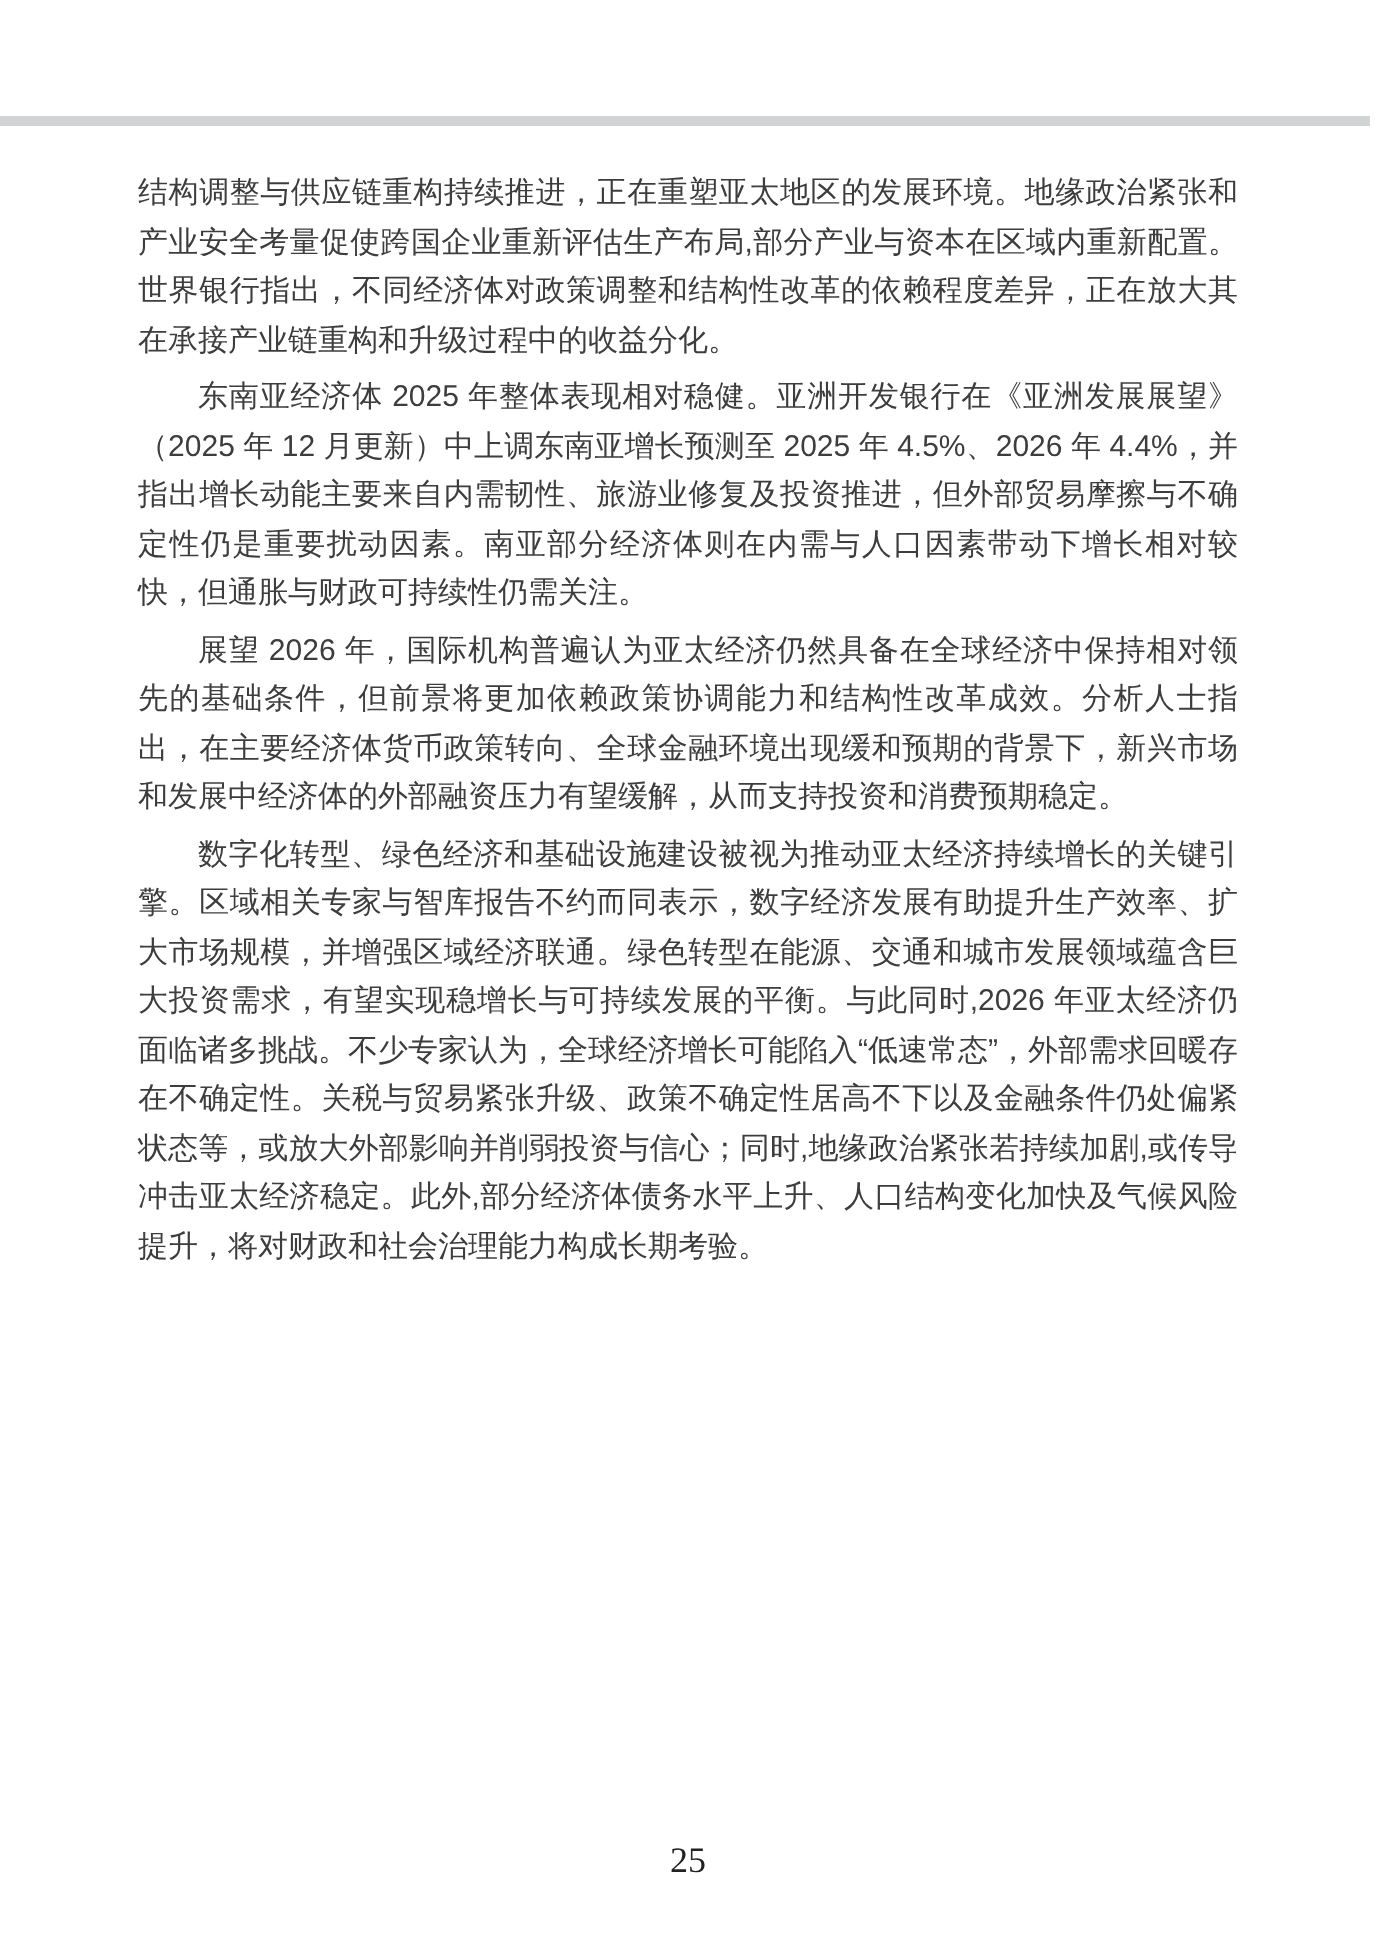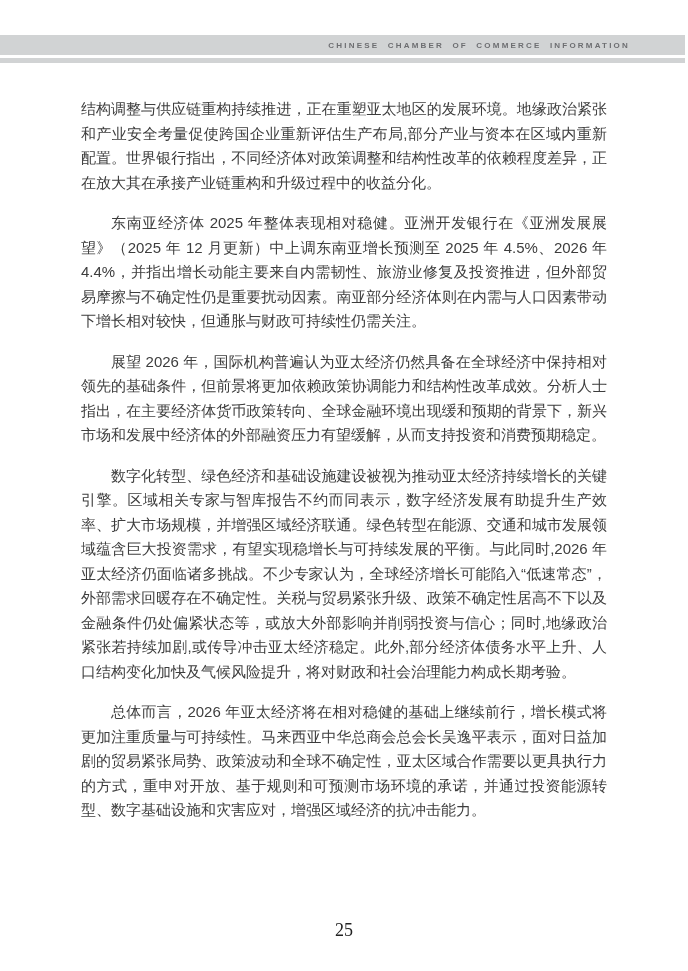--- a/index.html
+++ b/index.html
@@ -50,21 +50,21 @@
     position: absolute;
     top: 81px;
     left: 65px;
     width: 558px;
     color: #3d3d3d;
     font-size: 15px;
     line-height: 24.5px;
     text-align: justify;
   }
   .article p {
-    margin: 16px;
+    margin: 4px;
     padding: 0;
     text-indent: 2em;
   }
   .article p.continuation {
     text-indent: 0;
   }
   
   .page-number {
     position: absolute;
     top: 920px;
@@ -74,28 +74,24 @@
     font-family: "Liberation Serif", "DejaVu Serif", serif;
     font-size: 18px;
     color: #222222;
   }
 </style>
 </head>
 <body>
 
 <div class="page">
 
-  <div class="banner-bar">
-    <span class="banner-text">CHINESE CHAMBER OF COMMERCE INFORMATION</span>
-  </div>
   <div class="banner-rule"></div>
 
   <div class="article">
     <p class="continuation">结构调整与供应链重构持续推进，正在重塑亚太地区的发展环境。地缘政治紧张和产业安全考量促使跨国企业重新评估生产布局,部分产业与资本在区域内重新配置。世界银行指出，不同经济体对政策调整和结构性改革的依赖程度差异，正在放大其在承接产业链重构和升级过程中的收益分化。</p>
     <p>东南亚经济体 2025 年整体表现相对稳健。亚洲开发银行在《亚洲发展展望》（2025 年 12 月更新）中上调东南亚增长预测至 2025 年 4.5%、2026 年 4.4%，并指出增长动能主要来自内需韧性、旅游业修复及投资推进，但外部贸易摩擦与不确定性仍是重要扰动因素。南亚部分经济体则在内需与人口因素带动下增长相对较快，但通胀与财政可持续性仍需关注。</p>
     <p>展望 2026 年，国际机构普遍认为亚太经济仍然具备在全球经济中保持相对领先的基础条件，但前景将更加依赖政策协调能力和结构性改革成效。分析人士指出，在主要经济体货币政策转向、全球金融环境出现缓和预期的背景下，新兴市场和发展中经济体的外部融资压力有望缓解，从而支持投资和消费预期稳定。</p>
     <p>数字化转型、绿色经济和基础设施建设被视为推动亚太经济持续增长的关键引擎。区域相关专家与智库报告不约而同表示，数字经济发展有助提升生产效率、扩大市场规模，并增强区域经济联通。绿色转型在能源、交通和城市发展领域蕴含巨大投资需求，有望实现稳增长与可持续发展的平衡。与此同时,2026 年亚太经济仍面临诸多挑战。不少专家认为，全球经济增长可能陷入“低速常态”，外部需求回暖存在不确定性。关税与贸易紧张升级、政策不确定性居高不下以及金融条件仍处偏紧状态等，或放大外部影响并削弱投资与信心；同时,地缘政治紧张若持续加剧,或传导冲击亚太经济稳定。此外,部分经济体债务水平上升、人口结构变化加快及气候风险提升，将对财政和社会治理能力构成长期考验。</p>
-    <p>总体而言，2026 年亚太经济将在相对稳健的基础上继续前行，增长模式将更加注重质量与可持续性。马来西亚中华总商会总会长吴逸平表示，面对日益加剧的贸易紧张局势、政策波动和全球不确定性，亚太区域合作需要以更具执行力的方式，重申对开放、基于规则和可预测市场环境的承诺，并通过投资能源转型、数字基础设施和灾害应对，增强区域经济的抗冲击能力。</p>
   </div>
 
   <div class="page-number">25</div>
 
 </div>
 
 </body></html>

